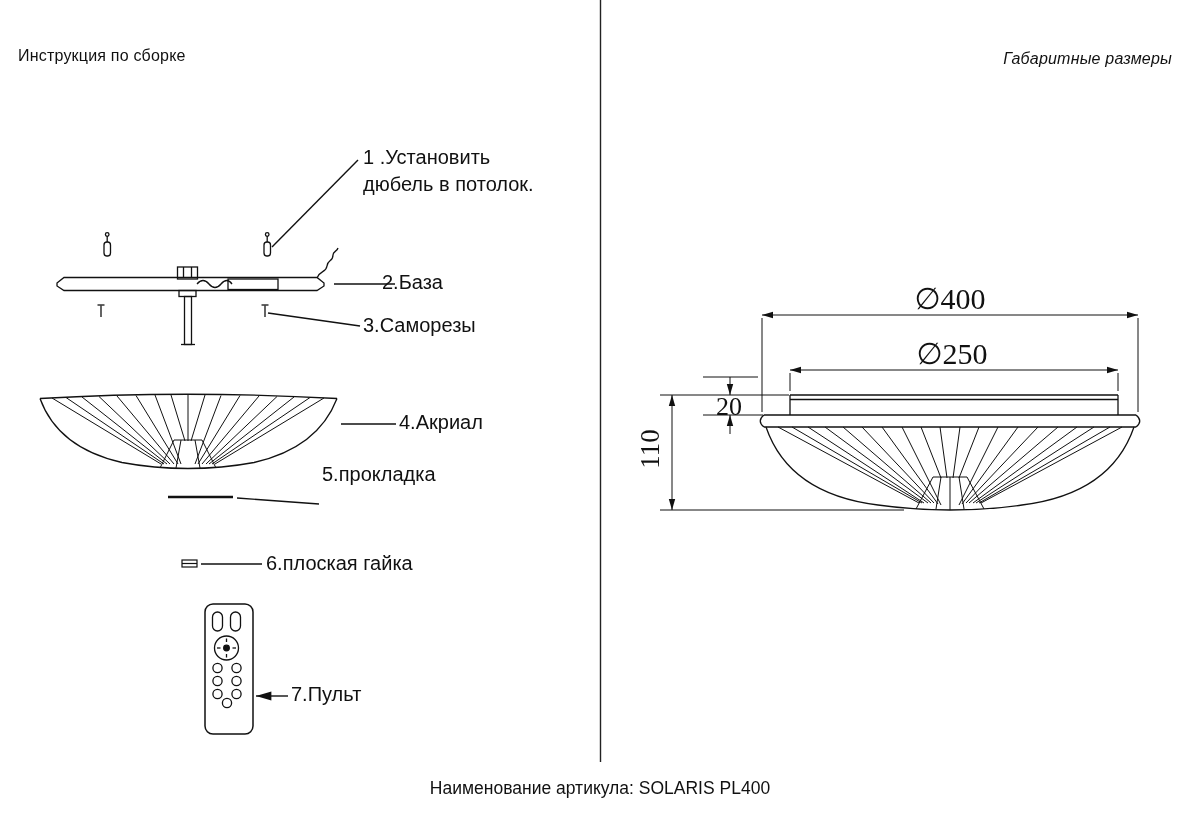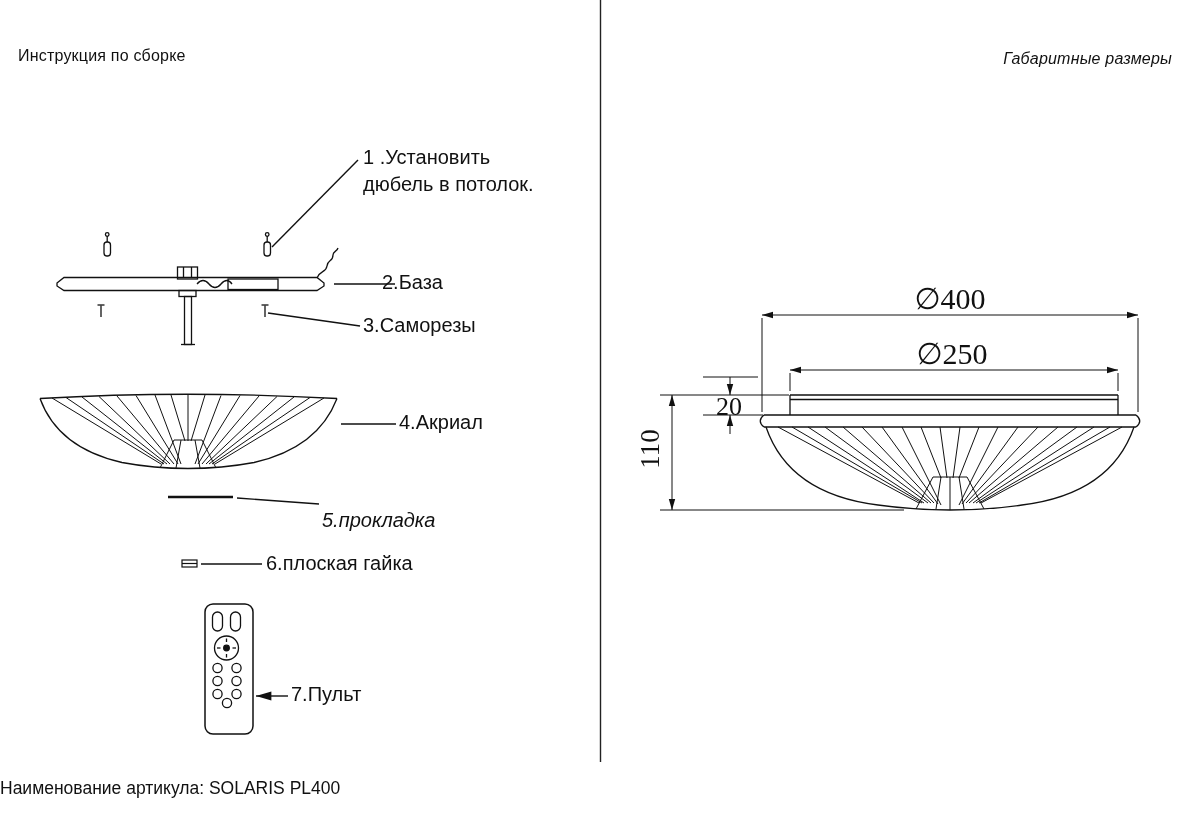--- a/index.html
+++ b/index.html
@@ -10,29 +10,29 @@
   .abs{position:absolute;}
   svg.draw{position:absolute;left:0;top:0;}
   .title{font-size:16px;letter-spacing:0.2px;margin-top:34px;}
   .title-left{left:18px;top:13px;}
   .title-right{right:28px;top:16px;font-style:italic;}
   .step{font-size:20px;white-space:nowrap;}
   .step1{left:363px;top:144px;line-height:27px;}
   .step2{left:382px;top:271px;}
   .step3{left:363px;top:314px;}
   .step4{left:399px;top:411px;}
-  .step5{left:322px;top:509px;font-style:italic;}
+  .step5{left:322px;top:463px;}
   .step6{left:266px;top:552px;}
   .step7{left:291px;top:683px;}
   .dim{font-family:"Liberation Serif","DejaVu Serif",serif;white-space:nowrap;}
   .dim400{left:950px;top:281px;transform:translateX(-50%);font-size:30px;}
   .dim360{left:952px;top:336px;transform:translateX(-50%);font-size:30px;}
   .dim20{left:729px;top:344px;transform:translateX(-50%);font-size:26px;margin-top:48px;}
   .dim110{left:650px;top:449px;transform:translate(-50%,-50%) rotate(-90deg);font-size:27px;}
-  .footer{left:0;right:0;top:778px;text-align:left;font-size:17.5px;}
+  .footer{left:0;right:0;top:778px;text-align:center;font-size:17.5px;}
 </style>
 </head>
 <body>
 
 <svg class="draw" width="1200" height="827" viewBox="0 0 1200 827">
   <defs>
     <marker id="arr" viewBox="0 0 12 8" refX="11.5" refY="4" markerWidth="12" markerHeight="8" orient="auto-start-reverse">
       <path d="M0.5,0.8 L11.5,4 L0.5,7.2 Z" fill="#111" stroke="none"></path>
     </marker>
   </defs>

